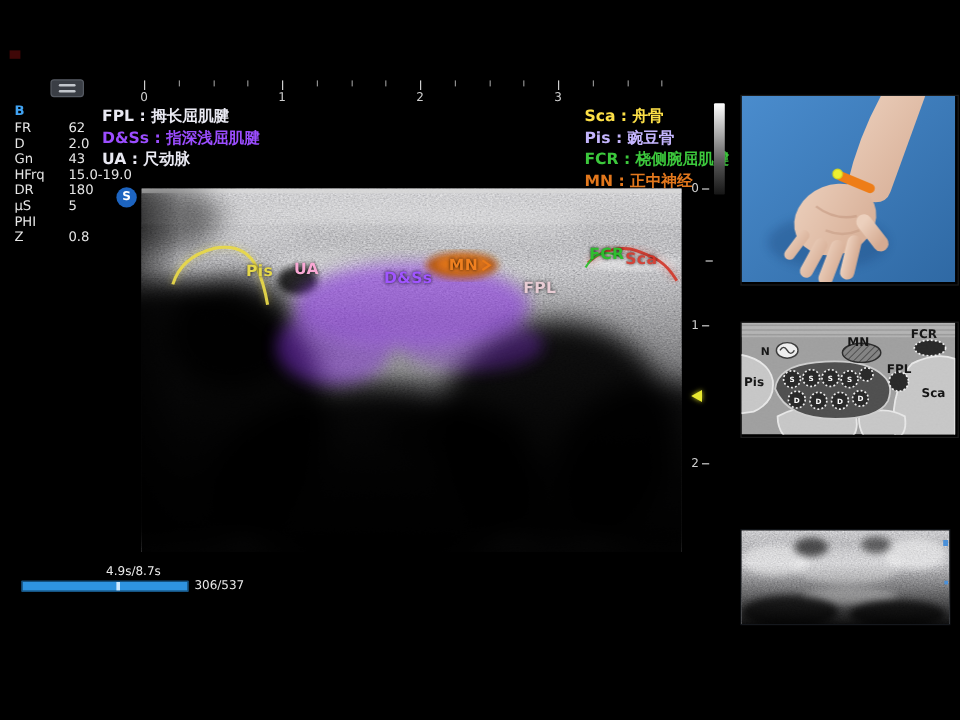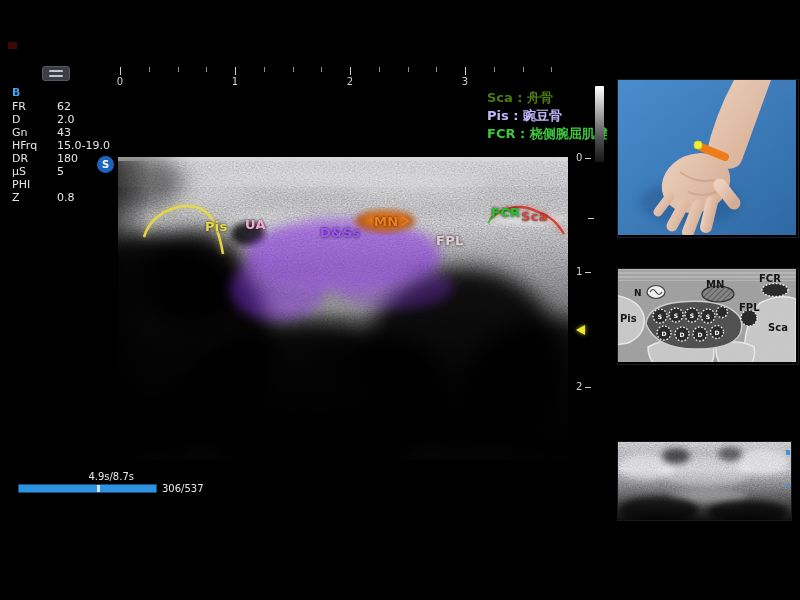--- a/index.html
+++ b/index.html
@@ -20,21 +20,21 @@
   .params .mode{color:#41a3f2;font-weight:bold;margin-bottom:1px;}
   .params .row{display:flex;gap:18px;}
   .params .k{width:27px;flex:0 0 27px;}
   .params .v{flex:1;white-space:nowrap;}
 
   
   .legend{font-size:13px;font-weight:bold;line-height:18px;white-space:nowrap;}
   .legend-left{left:85px;top:89px;}
   .legend-right{left:487px;top:89px;}
   .c-white{color:#e9e9f2;} .c-purple{color:#9b4dff;}
-  .c-red{color:#4d7c0f;} .c-bone{color:#c4b5fd;}
+  .c-red{color:#fde047;} .c-bone{color:#c4b5fd;}
   .c-green{color:#3cc83c;} .c-orange{color:#e2771c;}
 
   
   .top-ruler{left:120px;top:67px;width:452px;height:18px;}
   .htick{position:absolute;top:0;width:1px;height:5px;background:#8e8e8e;}
   .htick.major{height:8px;background:#cfcfcf;}
   .hlabel{position:absolute;top:9px;color:#cfcfcf;font-size:10px;width:10px;text-align:center;margin-left:-5px;}
 
   
   .grayscale-bar{left:595px;top:86px;width:9px;height:76px;background:linear-gradient(#ffffff,#a8a8a8 35%,#4c4c4c 70%,#161616);border-radius:1px;}
@@ -110,24 +110,30 @@
     <div class="row">
         <span class="k">PHI</span>
         <span class="v"></span>
       </div>
     <div class="row">
         <span class="k">Z</span>
         <span class="v">0.8</span>
       </div>
   </div>
 
+  <div class="abs legend legend-left">
+    <div class="c-white">FPL : 拇长屈肌腱</div>
+    <div class="c-purple">D&amp;Ss : 指深浅屈肌腱</div>
+    <div class="c-white">UA : 尺动脉</div>
+  </div>
   <div class="abs legend legend-right">
     <div class="c-red">Sca : 舟骨</div>
     <div class="c-bone">Pis : 豌豆骨</div>
     <div class="c-green">FCR : 桡侧腕屈肌腱</div>
+    <div class="c-orange">MN : 正中神经</div>
   </div>
 
   <div class="abs top-ruler">
     <div>
         <div class="htick major" style="left: 0px;"></div>
         <div class="htick" style="left: 28.75px;"></div>
         <div class="htick" style="left: 57.5px;"></div>
         <div class="htick" style="left: 86.25px;"></div>
         <div class="htick major" style="left: 115px;"></div>
         <div class="htick" style="left: 143.75px;"></div>

